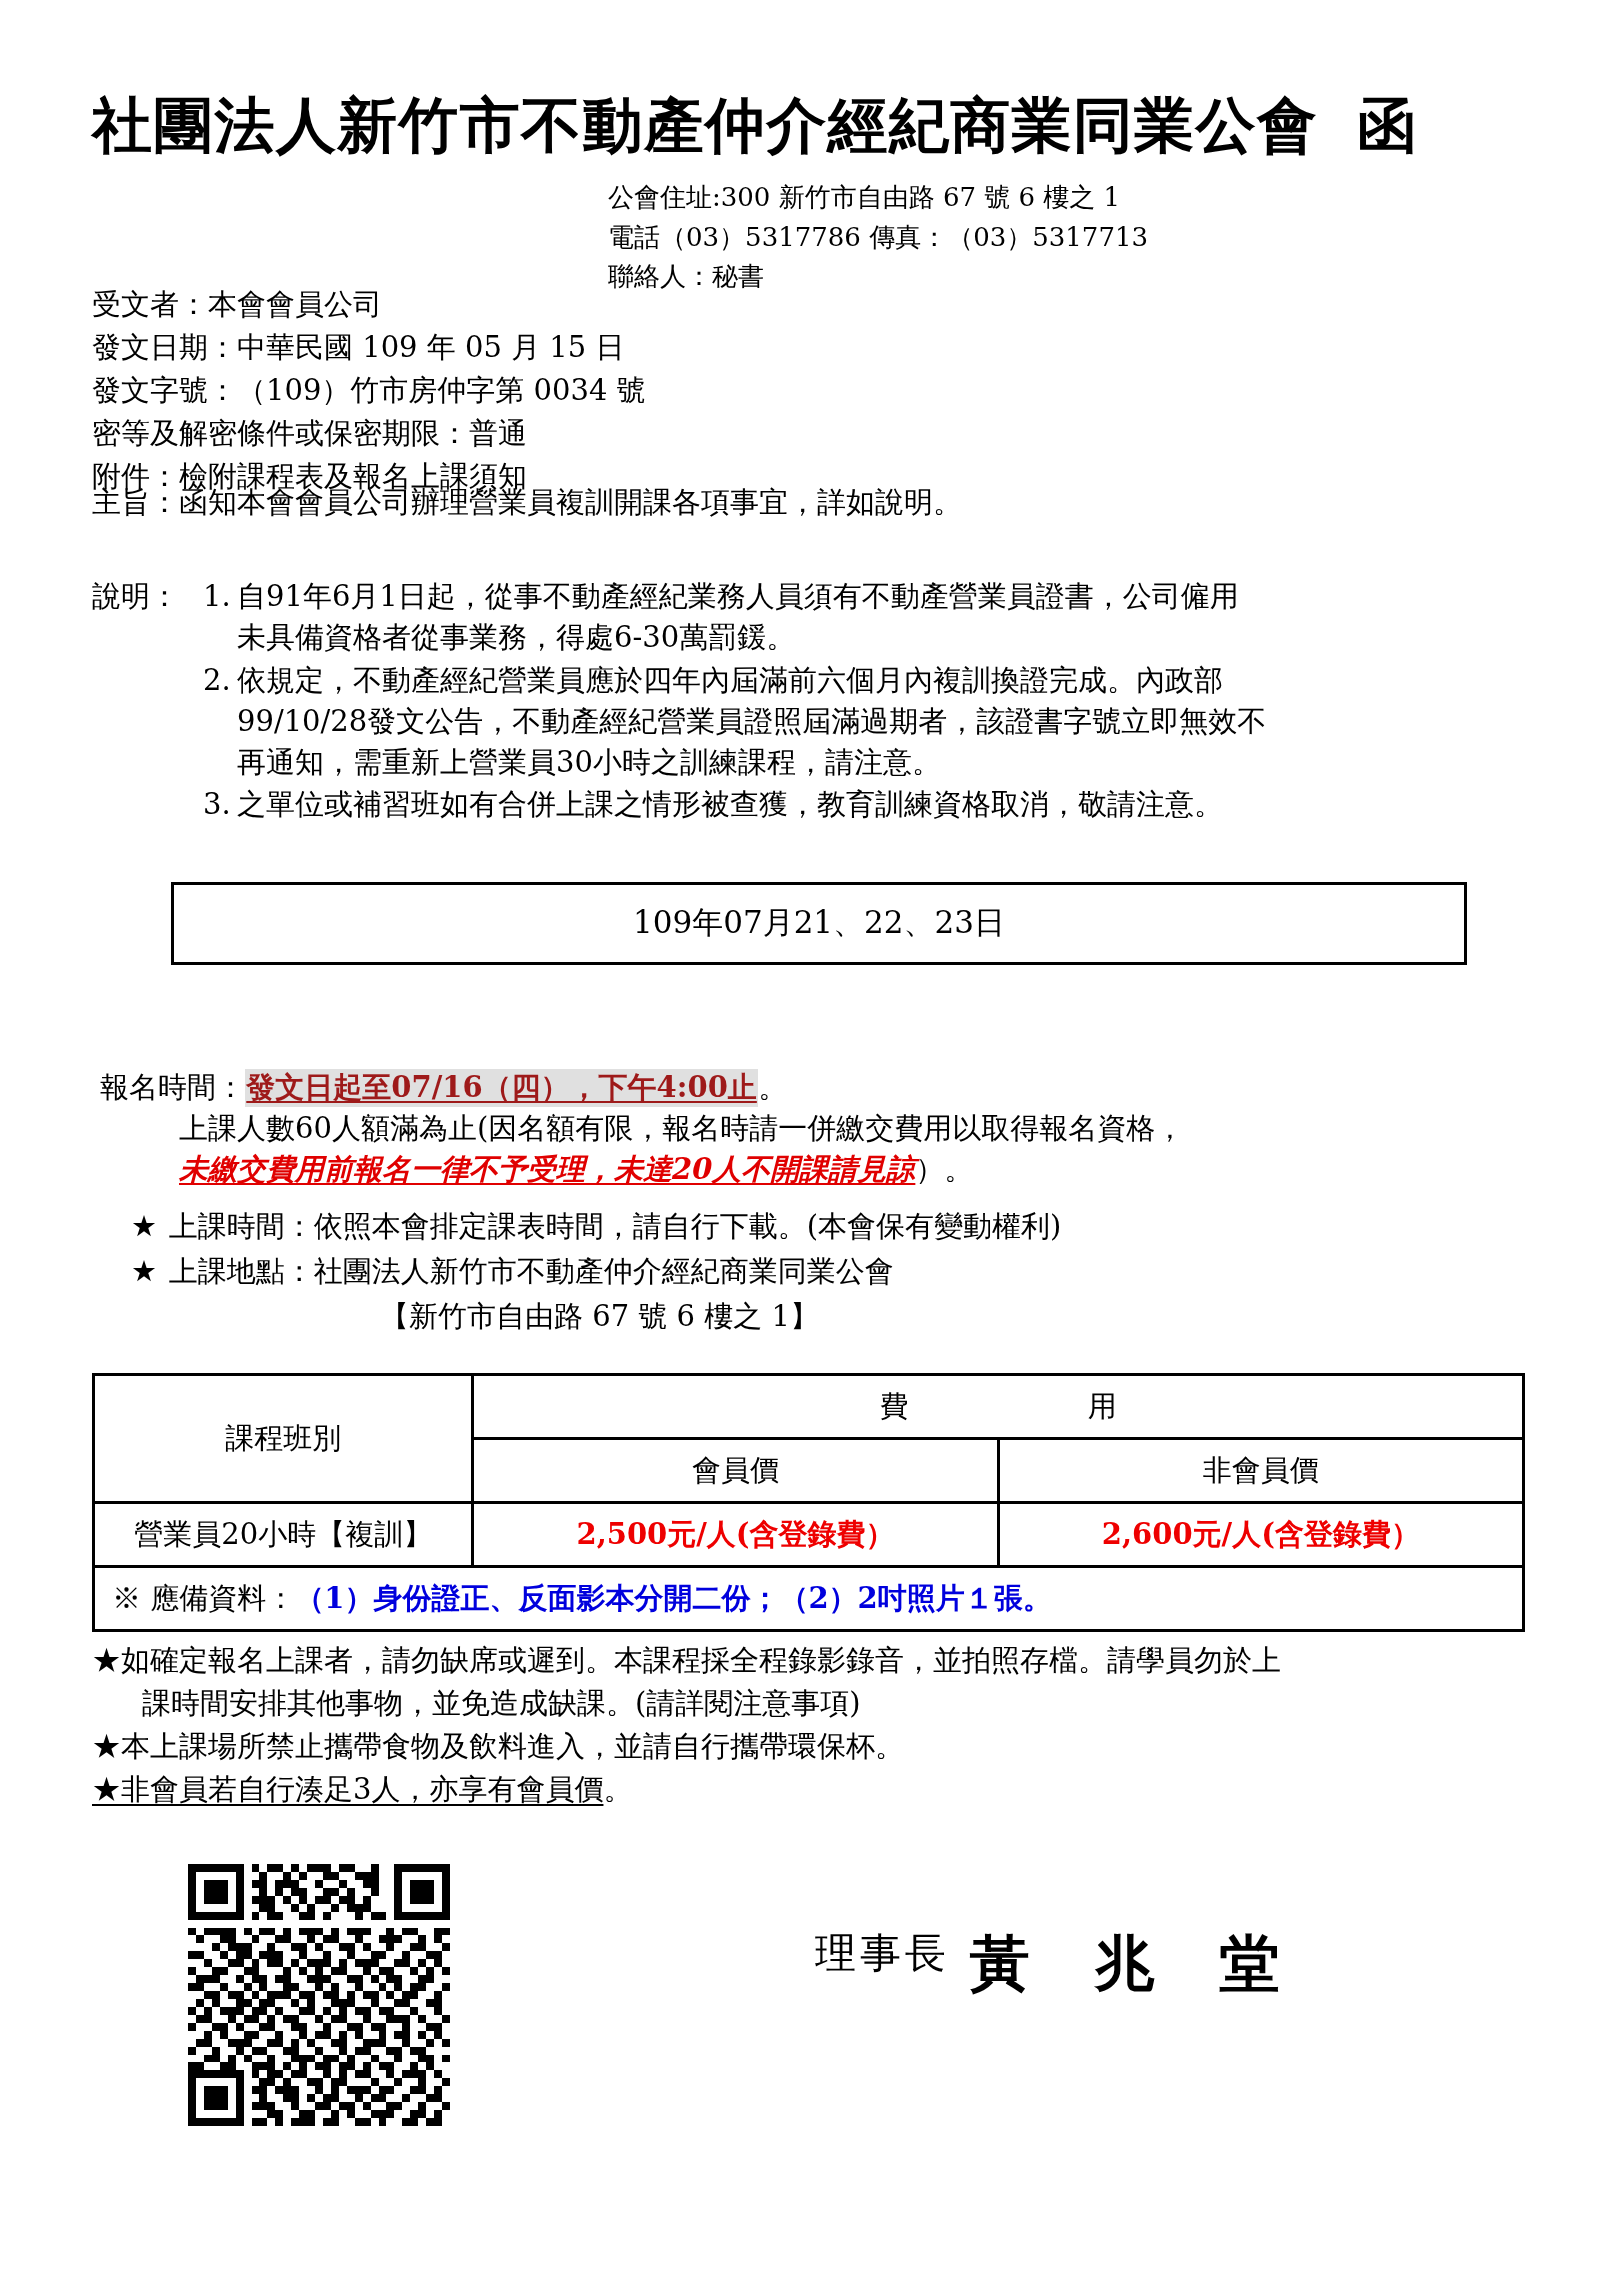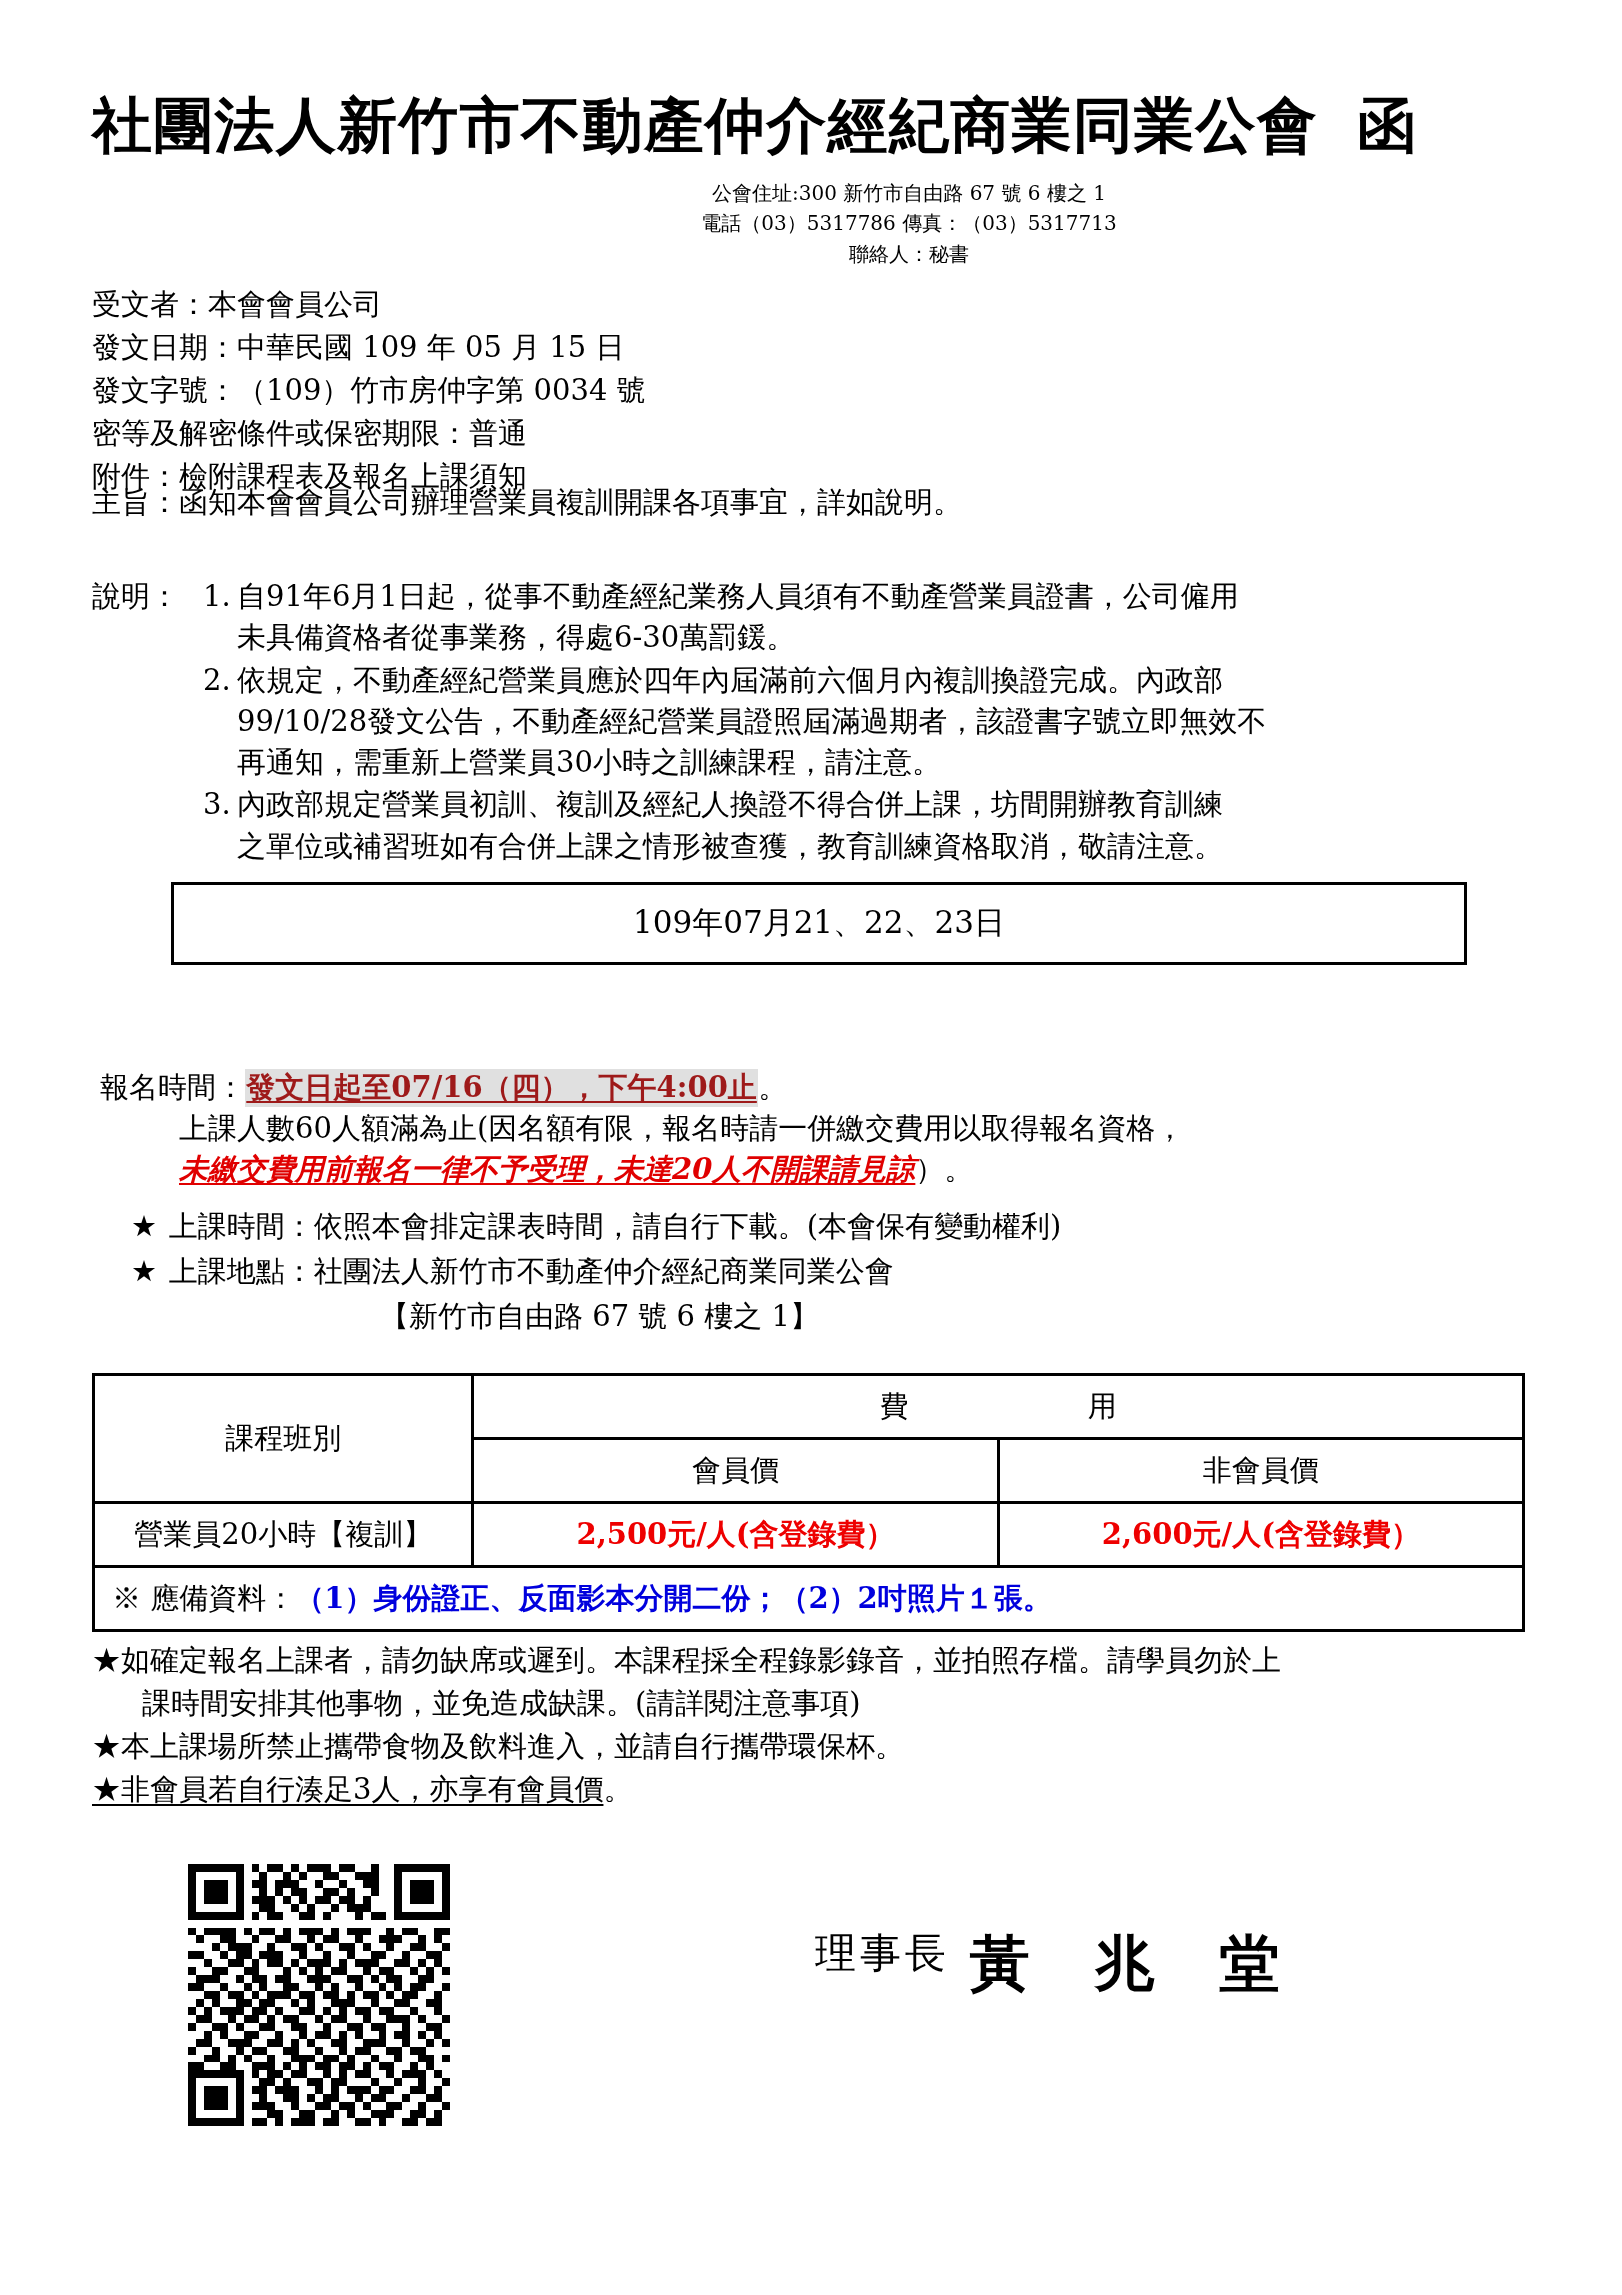--- a/index.html
+++ b/index.html
@@ -37,23 +37,23 @@
   }
   .masthead .doc-kind {
     margin-left: 39px;
   }
 
   .contact-block {
     position: absolute;
     right: 92px;
     top: 178px;
     width: 602px;
-    font-size: 20px;
+    font-size: 26px;
     line-height: 1.52;
-    text-align: center;
+    text-align: left;
   }
   .contact-block div { white-space: nowrap; }
 
   
   .meta-block {
     position: absolute;
     left: 92px;
     top: 283px;
     font-size: 29px;
     line-height: 1.48;
@@ -273,21 +273,20 @@
         <span class="ln">未具備資格者從事業務，得處6-30萬罰鍰。</span>
       </li>
       <li>
         <span class="num">2.</span>
         <span class="ln">依規定，不動產經紀營業員應於四年內屆滿前六個月內複訓換證完成。內政部</span>
         <span class="ln">99/10/28發文公告，不動產經紀營業員證照屆滿過期者，該證書字號立即無效不</span>
         <span class="ln">再通知，需重新上營業員30小時之訓練課程，請注意。</span>
       </li>
       <li>
         <span class="num">3.</span>
-        <span class="ln">內政部規定營業員初訓、複訓及經紀人換證不得合併上課，坊間開辦教育訓練</span>
         <span class="ln">之單位或補習班如有合併上課之情形被查獲，教育訓練資格取消，敬請注意。</span>
       </li>
     </ul>
   </div>
 
   <div class="date-box">
     <div class="row">109年07月21、22、23日</div>
   </div>
 
   <div class="reg-block">

